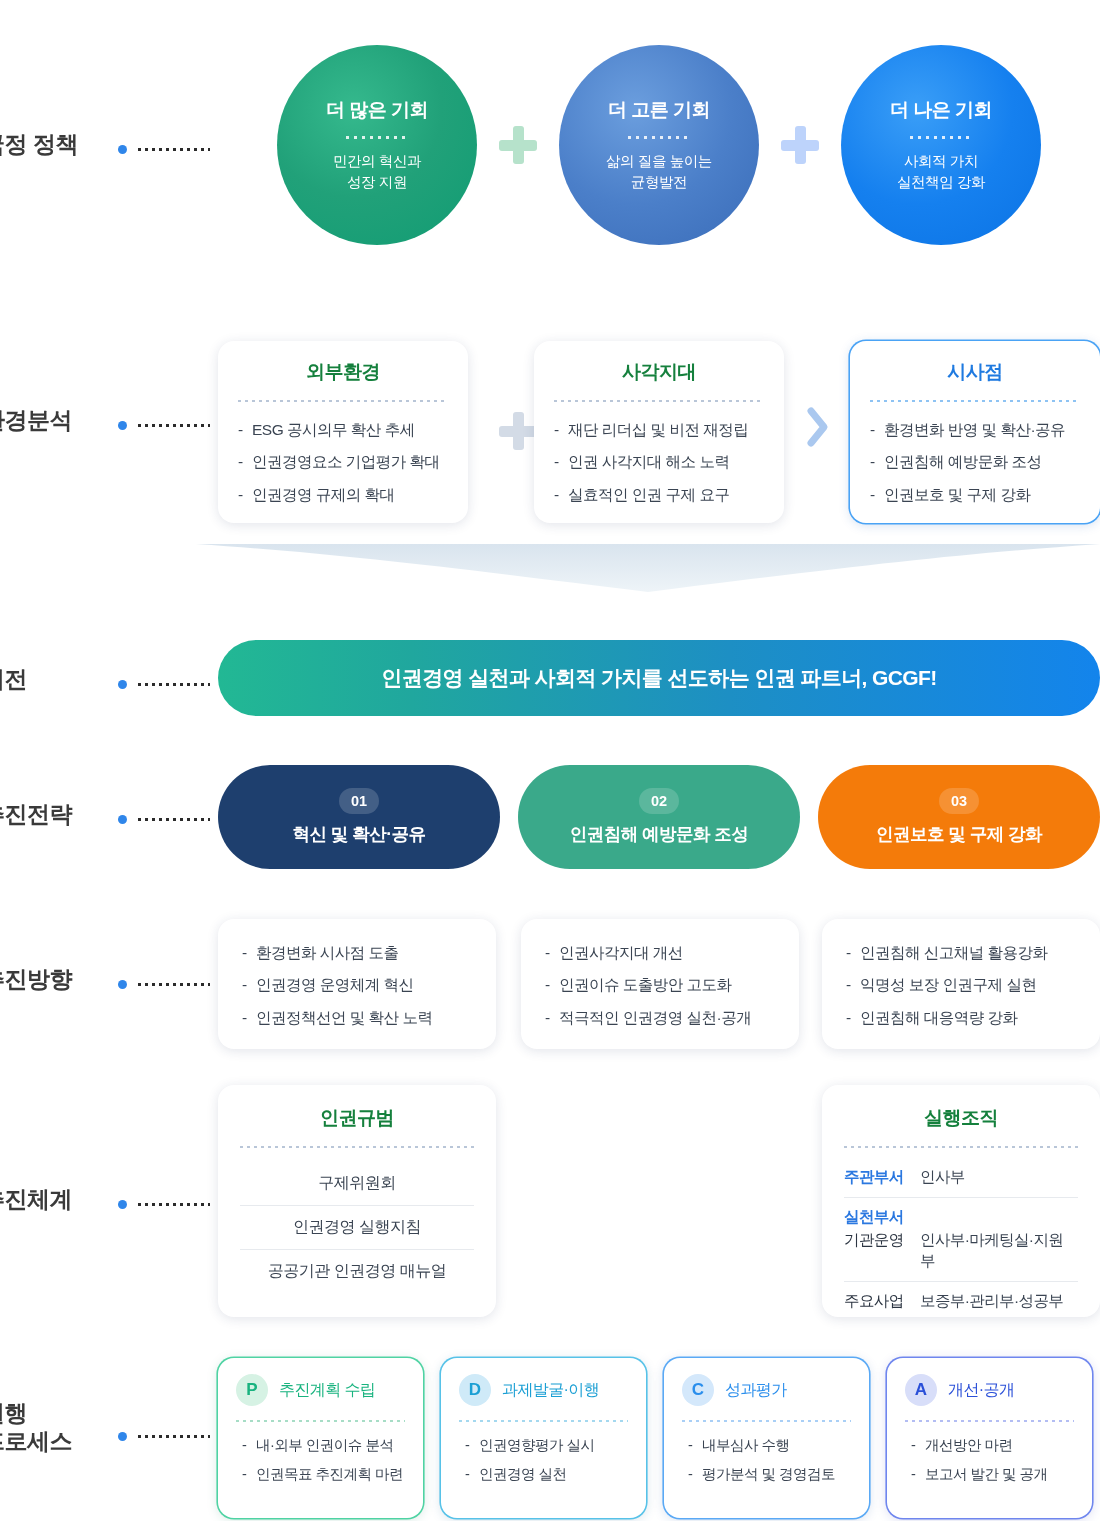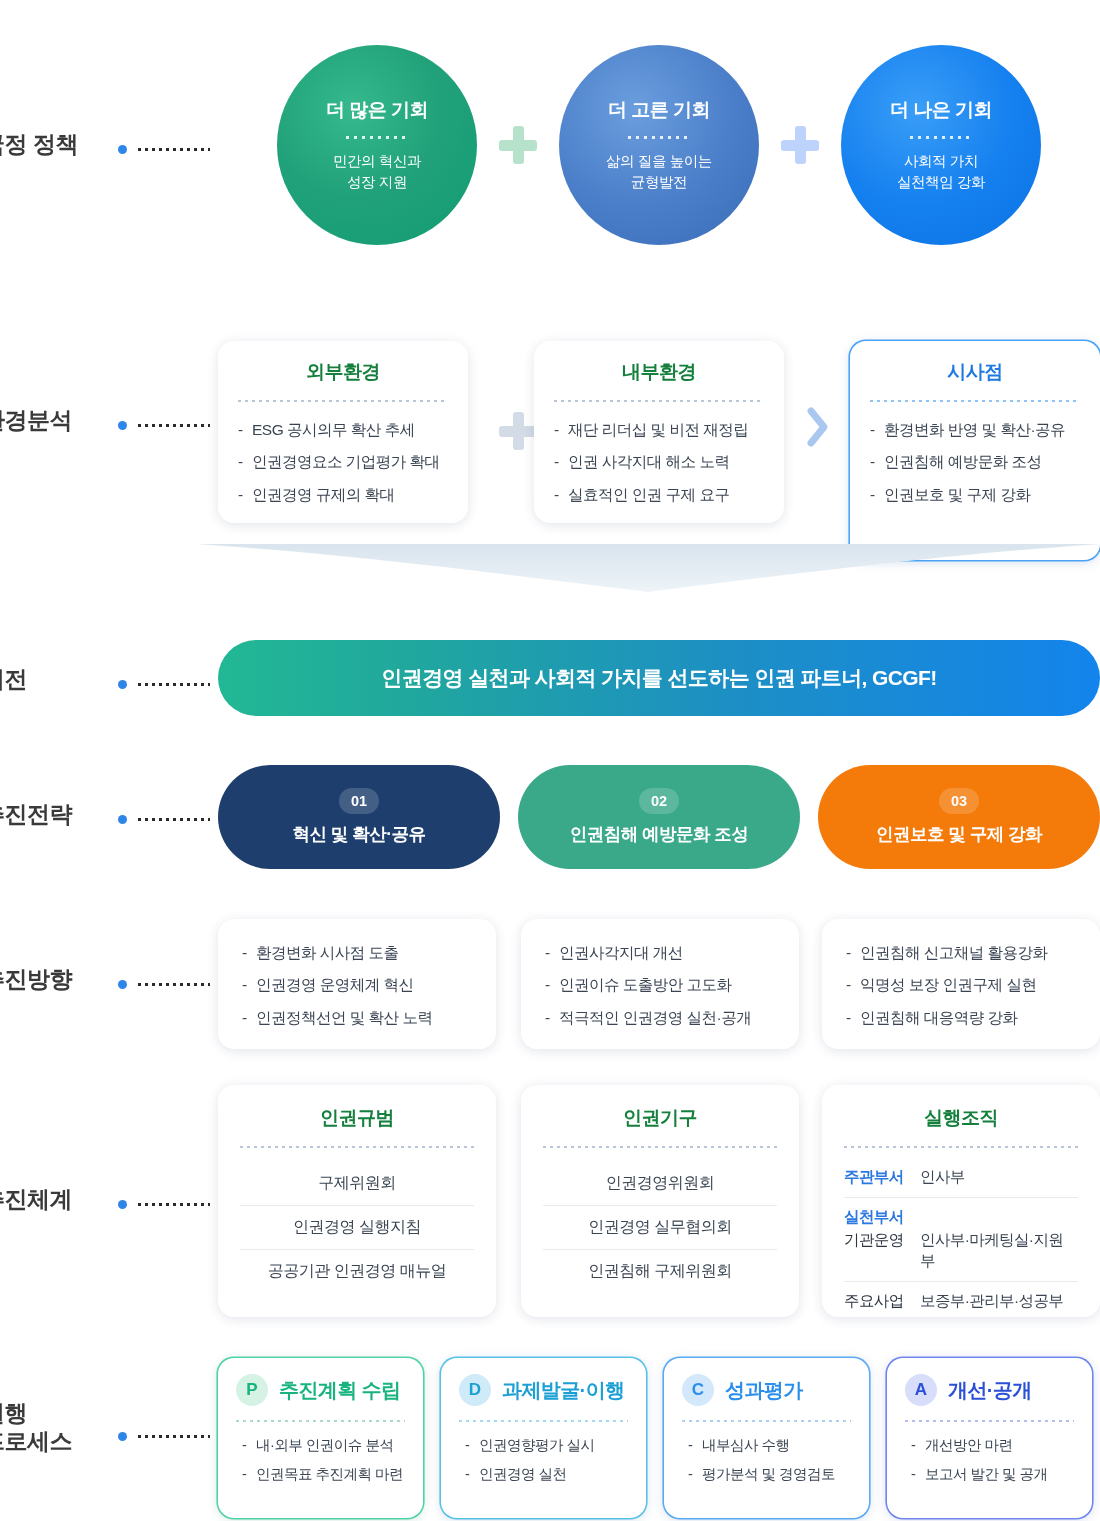--- a/index.html
+++ b/index.html
@@ -233,21 +233,21 @@
     border-radius: 16px;
     background: #ffffff;
   }
   .pdca-head { display: flex; align-items: center; gap: 11px; }
   .pdca-badge {
     width: 32px; height: 32px; border-radius: 50%;
     display: flex; align-items: center; justify-content: center;
     font-size: 17px; font-weight: 700;
     flex: 0 0 auto;
   }
-  .pdca-title { font-size: 20px; font-weight: 700; letter-spacing: -0.6px; }
+  .pdca-title { font-size: 16px; font-weight: 400; letter-spacing: -0.6px; }
   .pdca .bullets li { font-size: 14.5px; margin-bottom: 7px; }
 </style>
 </head>
 <body>
 
 <div id="page">
 
   <div class="row-label" style="top:130px">국정 정책</div>
   <div class="leader" style="top:143px">
     <span class="dot"></span>
@@ -325,36 +325,36 @@
     <ul class="bullets">
       <li>ESG 공시의무 확산 추세</li>
       <li>인권경영요소 기업평가 확대</li>
       <li>인권경영 규제의 확대</li>
     </ul>
   </div>
 
   <div class="plus env-plus" style="left:477px; top:412px;"></div>
 
   <div class="card" style="left:534px; top:341px; width:250px; height:182px; padding:18px 20px 0 20px;">
-    <div class="card-title">내부환경</div>
+    <div class="card-title">사각지대</div>
     <div class="dotline" style="margin:15px 0 16px 0;"></div>
     <ul class="bullets">
       <li>재단 리더십 및 비전 재정립</li>
       <li>인권 사각지대 해소 노력</li>
       <li>실효적인 인권 구제 요구</li>
     </ul>
   </div>
 
   <div class="chev" style="left:805px; top:405px;">
     <svg width="26" height="44" viewBox="0 0 26 44" fill="none" aria-hidden="true">
       <path d="M6 6 L19 22 L6 38" stroke="#aac8ef" stroke-width="7" stroke-linecap="round" stroke-linejoin="round"></path>
     </svg>
   </div>
 
-  <div class="card accent" style="left:850px; top:341px; width:250px; height:219px; padding:18px 20px 0 20px;">
+  <div class="card accent" style="left:850px; top:341px; width:250px; height:182px; padding:18px 20px 0 20px;">
     <div class="card-title blue">시사점</div>
     <div class="dotline blue" style="margin:15px 0 16px 0;"></div>
     <ul class="bullets">
       <li>환경변화 반영 및 확산·공유</li>
       <li>인권침해 예방문화 조성</li>
       <li>인권보호 및 구제 강화</li>
     </ul>
   </div>
 
   <div class="funnel">
@@ -411,29 +411,20 @@
   <div class="card" style="left:218px; top:1085px; width:278px; height:232px; padding:20px 22px 0 22px;">
     <div class="card-title">인권규범</div>
     <div class="dotline" style="margin:15px 0 14px 0;"></div>
     <ul class="rowlist">
       <li>구제위원회</li>
       <li>인권경영 실행지침</li>
       <li>공공기관 인권경영 매뉴얼</li>
     </ul>
   </div>
 
-  <div class="card" style="left:521px; top:1085px; width:278px; height:232px; padding:20px 22px 0 22px;">
-    <div class="card-title">인권기구</div>
-    <div class="dotline" style="margin:15px 0 14px 0;"></div>
-    <ul class="rowlist">
-      <li>인권경영위원회</li>
-      <li>인권경영 실무협의회</li>
-      <li>인권침해 구제위원회</li>
-    </ul>
-  </div>
 
   <div class="card" style="left:822px; top:1085px; width:278px; height:232px; padding:20px 22px 0 22px;">
     <div class="card-title">실행조직</div>
     <div class="dotline" style="margin:15px 0 10px 0;"></div>
     <ul class="orglist">
       <li>
         <span class="k">주관부서</span>
         <span>인사부</span>
       </li>
       <li style="display:block">

